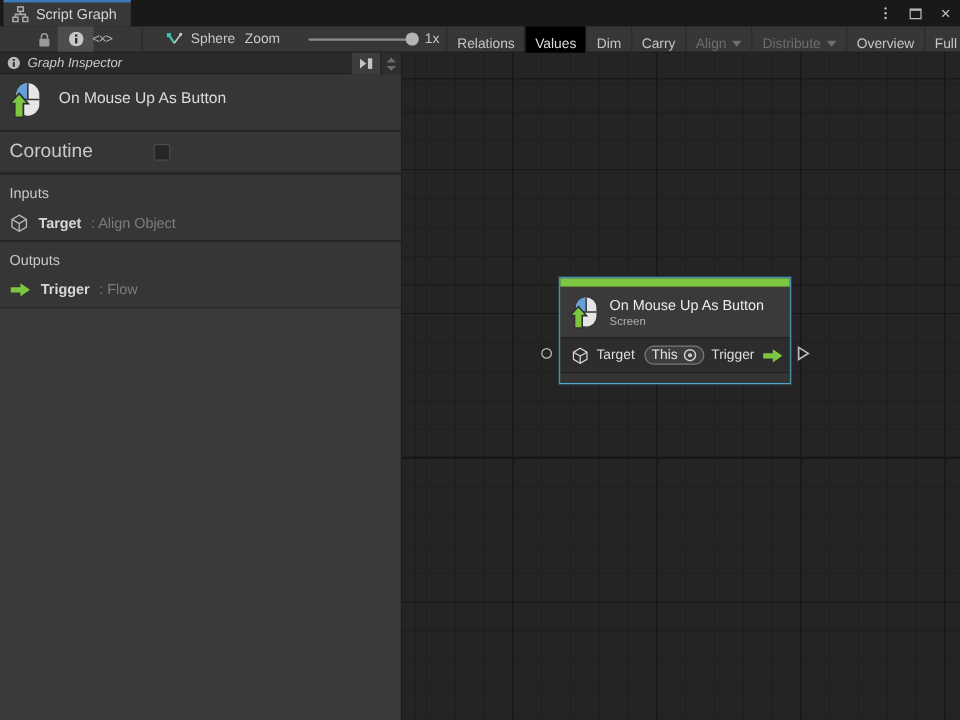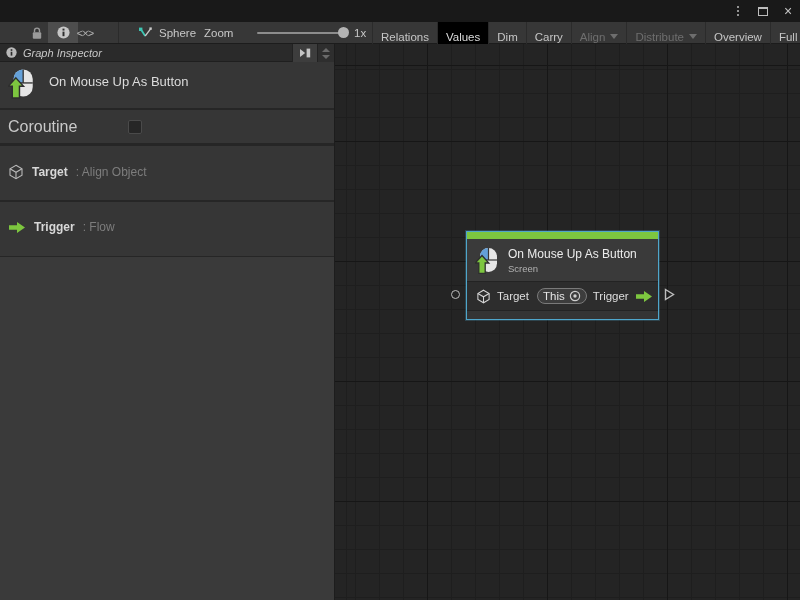--- a/index.html
+++ b/index.html
@@ -122,20 +122,33 @@
   .port-in {
     position:absolute; left:-16px; top:58px; width:9px; height:9px;
     border:1.5px solid #bdbdbd; border-radius:50%;
   }
   .port-out { position:absolute; right:-17px; top:56px; }
 </style>
 </head>
 <body>
 
 <div class="tabbar">
+  <div class="tab">
+    <span>
+      <svg width="14" height="14" viewBox="0 0 14 14">
+        <g fill="none" stroke="#a9a9a9" stroke-width="1.3">
+          <rect x="4.8" y="0.8" width="4.6" height="3.6"></rect>
+          <rect x="0.8" y="9.4" width="4.2" height="3.6"></rect>
+          <rect x="9.0" y="9.4" width="4.2" height="3.6"></rect>
+          <path d="M7,4.4 V7 M2.9,9.4 V7 H11.1 V9.4"></path>
+        </g>
+      </svg>
+    </span>
+    <span class="tab-label">Script Graph</span>
+  </div>
   <div class="win-controls">
     <div class="wc-btn">
       <span class="dots">
           <i></i>
           <i></i>
           <i></i>
         </span>
     </div>
     <div class="wc-btn">
       <span class="maxbox"></span>
@@ -258,36 +271,38 @@
   </div>
   <div class="psep" style="top:64px; height:2px;"></div>
 
   <div class="sec sec-coroutine">
     <span class="row-label">Coroutine</span>
     <span class="check"></span>
   </div>
   <div class="psep" style="top:99px; height:3px;"></div>
 
   <div class="sec sec-inputs">
+    <div class="sec-head">Inputs</div>
     <div class="port-row">
       <span>
         <svg width="16" height="16" viewBox="0 0 16 16">
           <g fill="none" stroke="#b9b9b9" stroke-width="1.1">
             <path d="M8,1.3 L14,4.8 V11.2 L8,14.7 L2,11.2 V4.8 Z"></path>
             <path d="M2,4.8 L8,8.3 L14,4.8 M8,8.3 V14.7"></path>
           </g>
         </svg>
       </span>
       <span class="port-name">Target</span>
       <span class="port-type">: Align Object</span>
     </div>
   </div>
   <div class="psep" style="top:156px; height:2px;"></div>
 
   <div class="sec sec-outputs">
+    <div class="sec-head">Outputs</div>
     <div class="port-row">
       <span>
         <svg width="18" height="13" viewBox="0 0 18 13">
           <polygon points="1,4.3 9,4.3 9,1 17,6.5 9,12 9,8.7 1,8.7" fill="#7dc63f"></polygon>
         </svg>
       </span>
       <span class="port-name">Trigger</span>
       <span class="port-type">: Flow</span>
     </div>
   </div>

